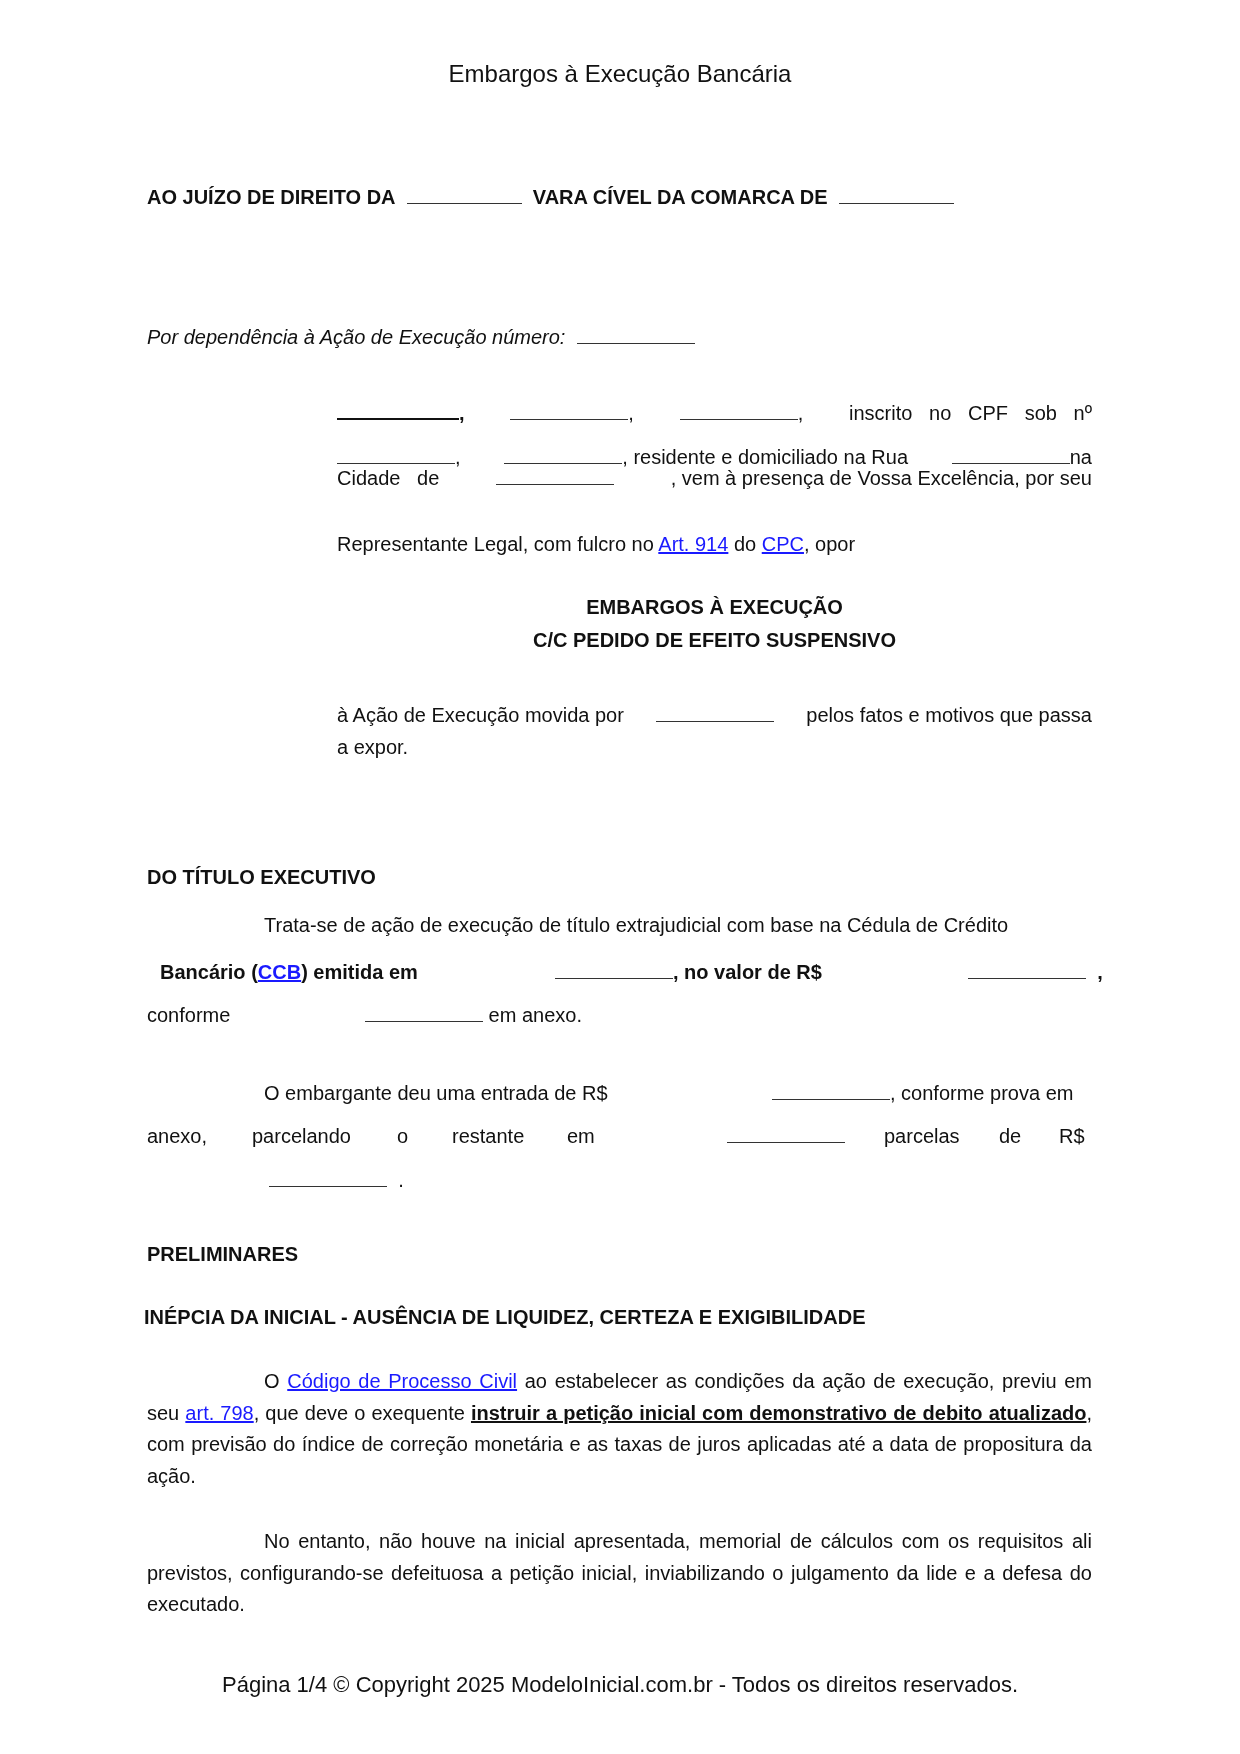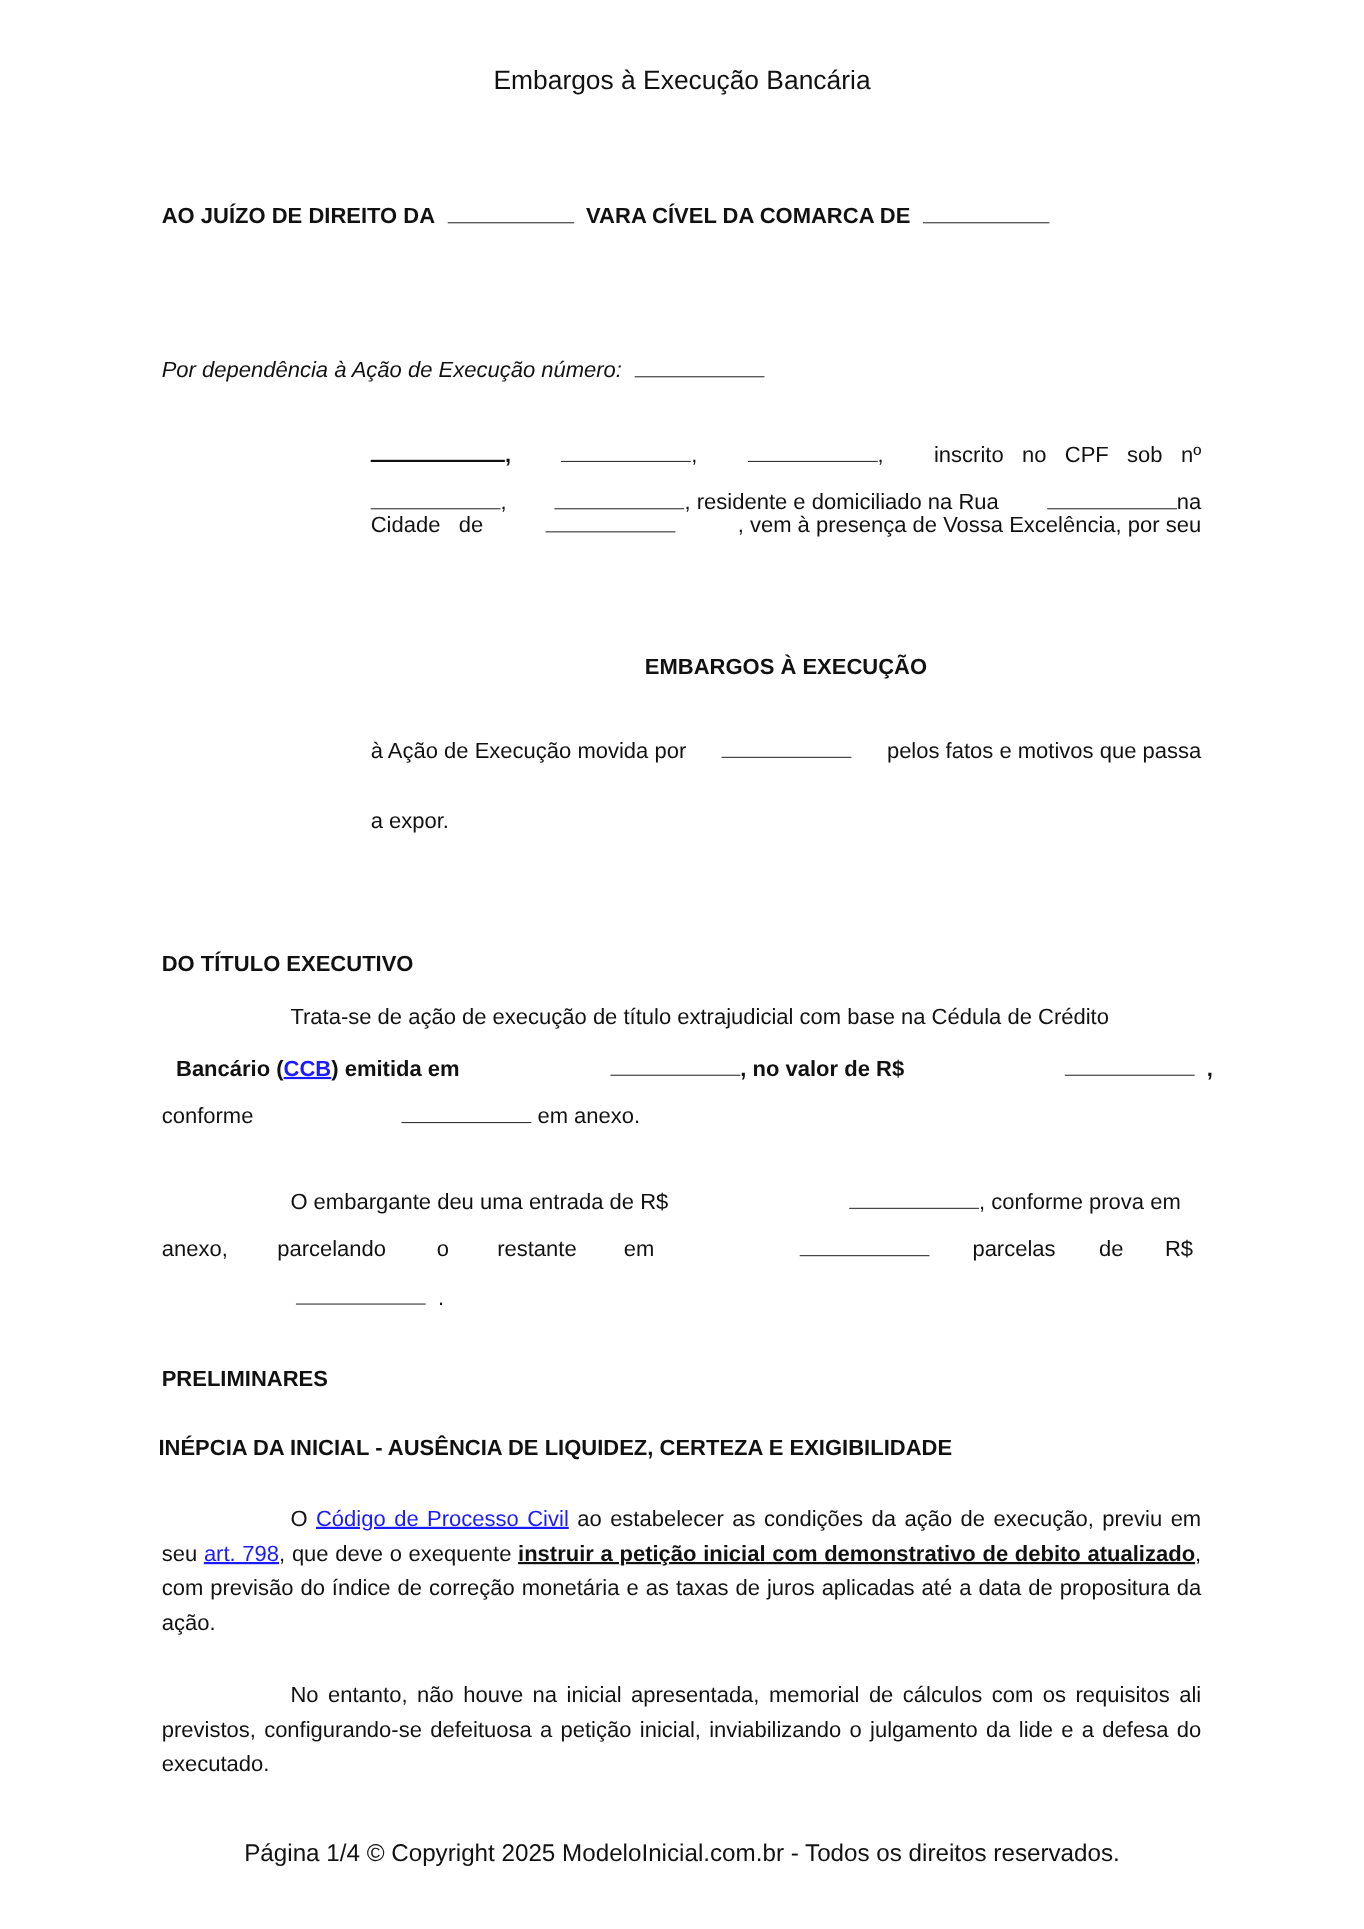--- a/index.html
+++ b/index.html
@@ -52,24 +52,31 @@
     <span><span class="blank w118"></span><span>, residente e domiciliado na Rua</span></span>
     <span><span class="blank w118"></span><span>na</span></span>
   </div>
 
   <div class="row" style="top:467px; left:337px; width:755px; display:flex; justify-content:space-between; align-items:baseline;">
     <span style="white-space:pre;">Cidade   de</span>
     <span class="blank w118"></span>
     <span>, vem à presença de Vossa Excelência, por seu</span>
   </div>
 
+  <div class="row" style="top:533px; left:337px;">
+    <span>Representante Legal, com fulcro no</span>
+    <a class="link">Art. 914</a>
+    <span>do</span>
+    <a class="link">CPC</a><span>, opor</span>
+  </div>
 
   <div class="row bold center" style="top:596px; left:337px; width:755px;">EMBARGOS À EXECUÇÃO</div>
+  <div class="row bold center" style="top:629px; left:337px; width:755px;">C/C PEDIDO DE EFEITO SUSPENSIVO</div>
 
-  <div class="row" style="top:672px; left:337px; width:755px; display:flex; justify-content:space-between; align-items:baseline;">
+  <div class="row" style="top:704px; left:337px; width:755px; display:flex; justify-content:space-between; align-items:baseline;">
     <span>à Ação de Execução movida por</span>
     <span class="blank w118"></span>
     <span>pelos fatos e motivos que passa</span>
   </div>
   <div class="row" style="top:736px; left:337px;">a expor.</div>
 
   <div class="row bold" style="top:866px; left:147px;">DO TÍTULO EXECUTIVO</div>
 
   <div class="row" style="top:914px; left:264px; width:828px; display:flex; justify-content:space-between;">
     <span>Trata-se de ação de execução de título extrajudicial com base na Cédula de Crédito</span>

